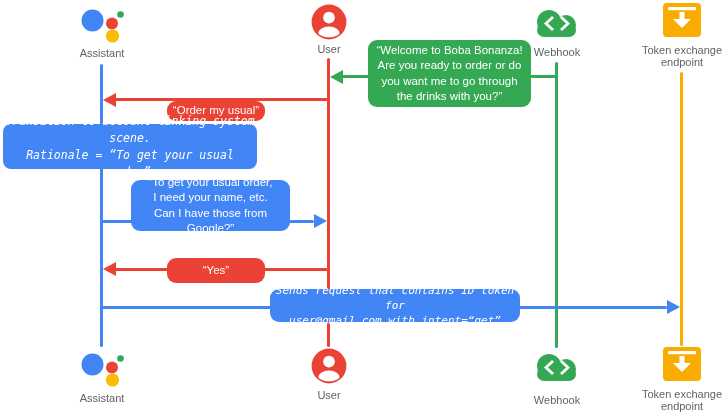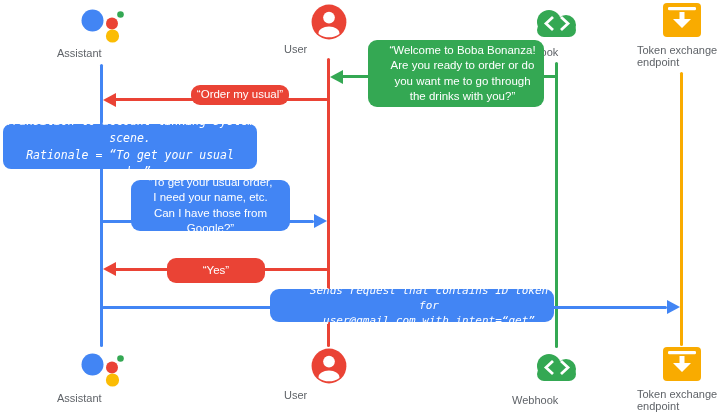--- a/index.html
+++ b/index.html
@@ -17,21 +17,21 @@
           display:flex;align-items:center;justify-content:center;text-align:center;
           white-space:pre-line;font-size:11.5px;line-height:15.5px;}
   .green-b{background:var(--green);}
   .red-b{background:var(--red);}
   .blue-b{background:var(--blue);}
   .mono{font-family:"DejaVu Sans Mono",monospace;font-style:italic;font-size:11px;line-height:15px;}
   .note{position:absolute;z-index:3;border-radius:8px;background:var(--blue);color:#fff;
         display:flex;align-items:center;justify-content:center;text-align:center;
         white-space:pre-line;font-family:"DejaVu Sans Mono",monospace;font-style:italic;
         font-size:11.5px;line-height:17px;}
-  .actor-label{position:absolute;width:90px;text-align:left;font-size:11px;line-height:12px;
+  .actor-label{position:absolute;width:90px;text-align:center;font-size:11px;line-height:12px;
                color:var(--label);z-index:3;}
   .icon{position:absolute;z-index:3;}
 </style>
 </head>
 <body>
 
 <div id="canvas">
 
   <div class="lifeline" style="left:100px;top:64px;height:283px;background:var(--blue);"></div>
   <div class="lifeline" style="left:327px;top:58px;height:289px;background:var(--red);"></div>
@@ -95,40 +95,40 @@
 
   <svg class="icon" style="left:662px;top:346px;" width="40" height="38" viewBox="0 0 40 38">
     <rect x="1" y="1" width="38" height="34" rx="4" fill="#F9AB00"></rect>
     <rect x="6" y="5" width="28" height="3.2" rx="1.2" fill="#fff"></rect>
     <path d="M17.5 10h5v7h6.5L20 26l-9-9h6.5z" fill="#fff"></path>
   </svg>
   <div class="actor-label" style="left:637px;top:388px;">Token exchange endpoint</div>
 
   <div class="hline" style="left:340px;top:75px;width:217px;background:var(--green);"></div>
   <div class="arr arr-left" style="left:330px;top:69.5px;border-right-color:var(--green);"></div>
-  <div class="bubble green-b" style="left:368px;top:40px;width:163px;height:67px;padding-left:13px;">“Welcome to Boba Bonanza!
+  <div class="bubble green-b" style="left:368px;top:40px;width:163px;height:67px;">“Welcome to Boba Bonanza!
 Are you ready to order or do
 you want me to go through
 the drinks with you?”</div>
 
   <div class="hline" style="left:113px;top:98px;width:215px;background:var(--red);"></div>
   <div class="arr arr-left" style="left:103px;top:92.5px;border-right-color:var(--red);"></div>
-  <div class="bubble red-b" style="left:167px;top:85px;width:98px;height:20px;margin-left:24px;">“Order my usual”</div>
+  <div class="bubble red-b" style="left:167px;top:101px;width:98px;height:20px;">“Order my usual”</div>
 
   <div class="note" style="left:3px;top:124px;width:254px;height:45px;">Transition to account linking system scene.
 Rationale = “To get your usual order”</div>
 
   <div class="hline" style="left:102px;top:219.5px;width:212px;background:var(--blue);"></div>
   <div class="arr arr-right" style="left:314px;top:214px;border-left-color:var(--blue);"></div>
   <div class="bubble blue-b" style="left:131px;top:180px;width:159px;height:51px;">“To get your usual order,
 I need your name, etc.
 Can I have those from Google?”</div>
 
   <div class="hline" style="left:113px;top:267.5px;width:215px;background:var(--red);"></div>
   <div class="arr arr-left" style="left:103px;top:262px;border-right-color:var(--red);"></div>
   <div class="bubble red-b" style="left:167px;top:258px;width:98px;height:25px;">“Yes”</div>
 
   <div class="hline" style="left:102px;top:305.5px;width:565px;background:var(--blue);"></div>
   <div class="arr arr-right" style="left:667px;top:300px;border-left-color:var(--blue);"></div>
-  <div class="bubble blue-b mono" style="left:270px;top:289px;width:250px;height:33px;padding-left:34px;">Sends request that contains ID token for
+  <div class="bubble blue-b mono" style="left:270px;top:289px;width:250px;height:33px;">Sends request that contains ID token for
 user@gmail.com with intent=“get”</div>
 
 </div>
 
 </body></html>

